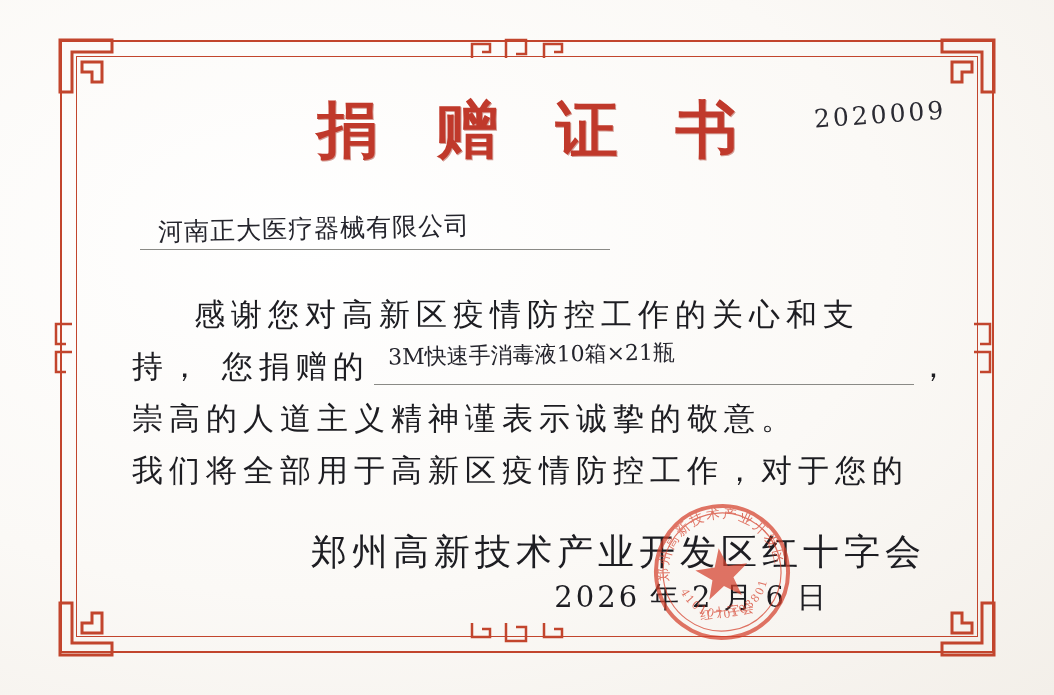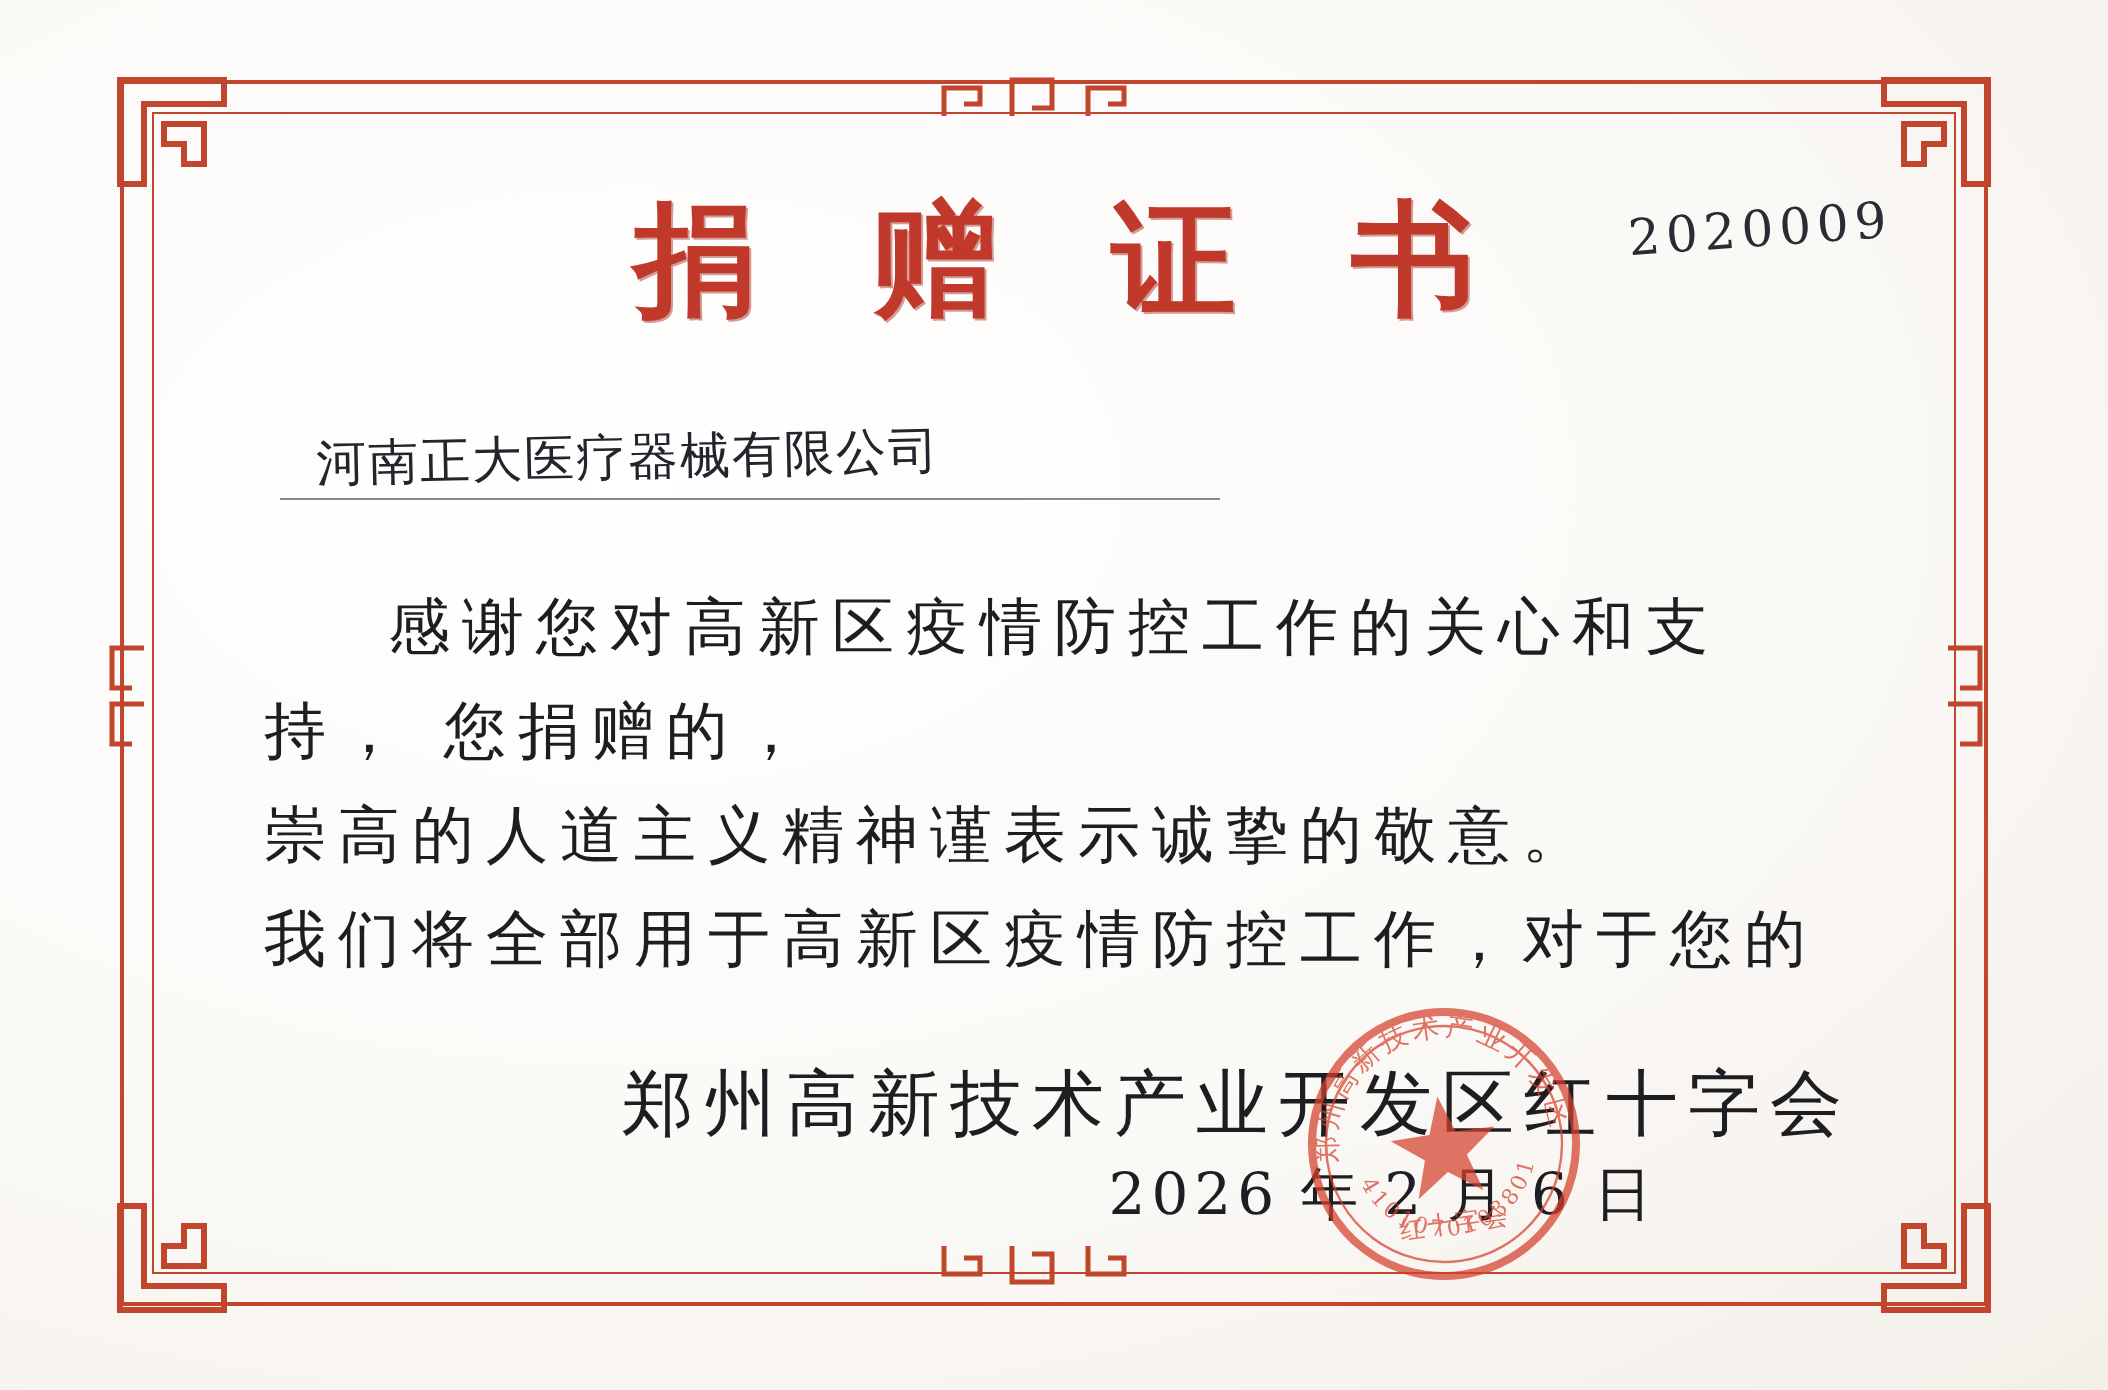--- a/index.html
+++ b/index.html
@@ -285,21 +285,21 @@
 
   <div id="serial">2020009</div>
 
   <div id="recipient-row">
     <span id="recipient-name">河南正大医疗器械有限公司</span>
   </div>
 
   <div id="body-text">
     <div class="body-line indent">感谢您对高新区疫情防控工作的关心和支</div>
     <div class="body-line">
-      <span>持，  您捐赠的</span><span>，</span>
+      <span>持，  您捐赠的</span><span id="donation-line"><span id="donation-content">3M快速手消毒液10箱×21瓶</span></span><span>，</span>
     </div>
     <div class="body-line">崇高的人道主义精神谨表示诚挚的敬意。</div>
     <div class="body-line">我们将全部用于高新区疫情防控工作，对于您的</div>
   </div>
 
   <div id="issuer">郑州高新技术产业开发区红十字会</div>
 
   <div id="date-row">
     <span class="date-num">2026</span><span class="date-unit">年</span><span class="date-num">2</span><span class="date-unit">月</span><span class="date-num">6</span><span class="date-unit">日</span>
   </div>

